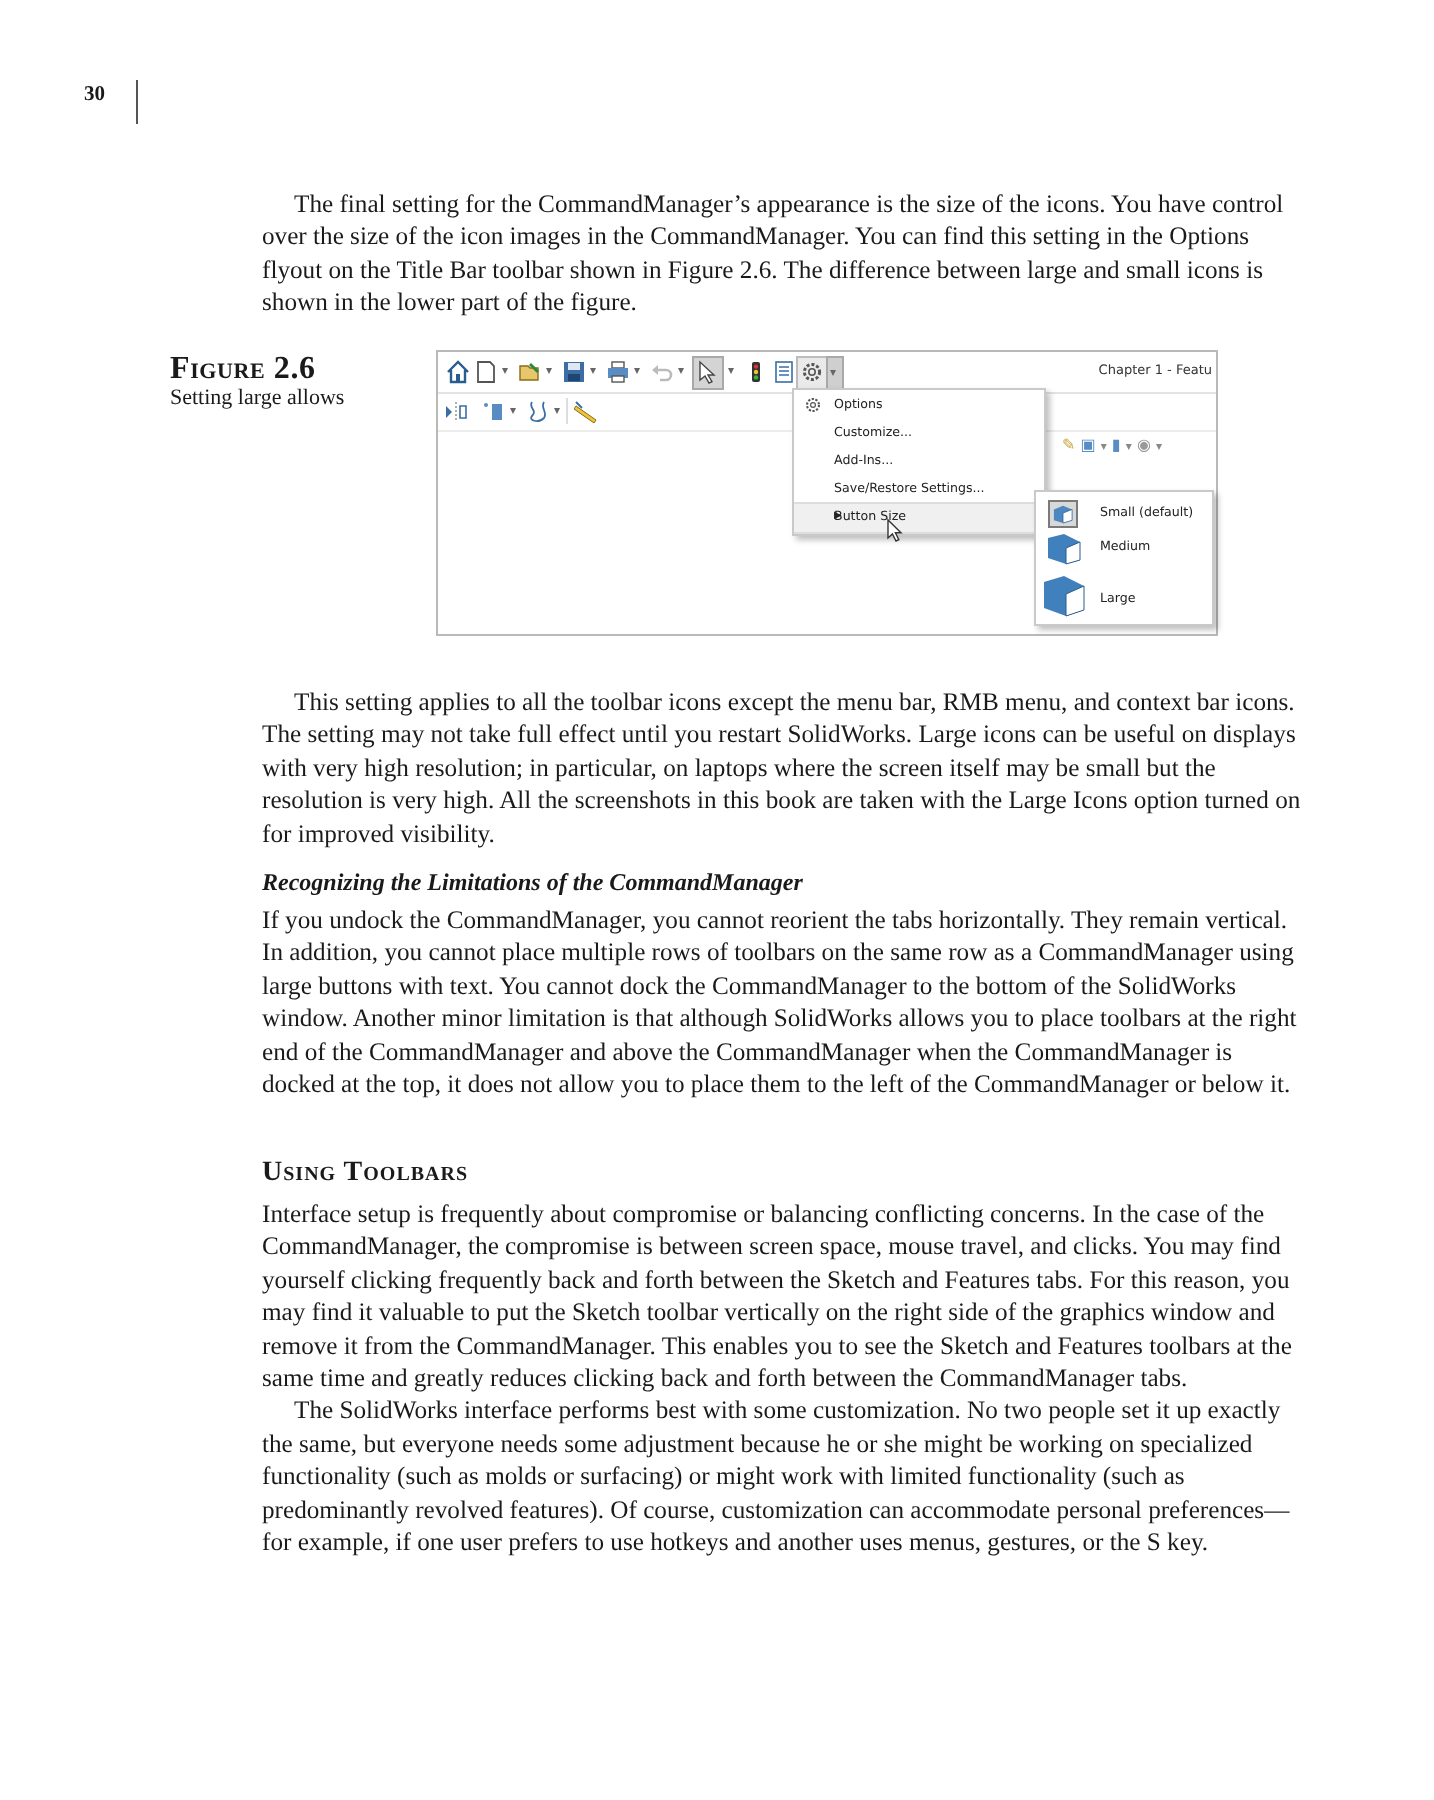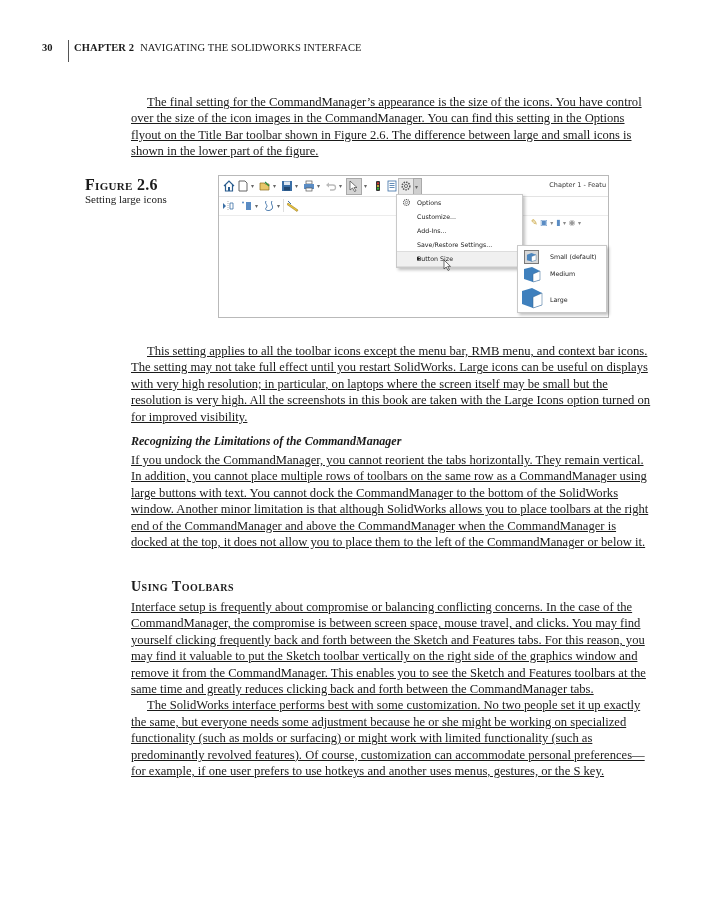--- a/index.html
+++ b/index.html
@@ -5,21 +5,21 @@
   html, body { margin:0; padding:0; background:#ffffff; }
   body { width:717px; height:900px; position:relative; overflow:hidden; font-family:"Liberation Serif", "DejaVu Serif", serif; color:#1a1a1a; }
 
   .running-head { position:absolute; top:42px; left:0; width:717px; height:22px;padding-left:19px; }
   .page-num { position:absolute; left:42px; top:0; font-weight:bold; font-size:10.5px; }
   .head-rule { position:absolute; left:68px; top:-2px; width:1px; height:22px; background:#555; }
   .chapter { position:absolute; left:74px; top:0; font-size:10.5px; letter-spacing:0.1px; white-space:nowrap; }
   .chapter b { font-weight:bold; margin-right:6px; }
 
   .para { position:absolute; left:131px; width:523px; font-size:12.6px; line-height:16.4px; text-align:left; }
-  .para p { margin:0;text-decoration:underline; }
+  .para p { margin:0; }
   .indent { text-indent:16px; }
 
   .fig-label { position:absolute; left:85px; top:177px; font-size:11px; line-height:15px; }
   .fig-label .fig-num { font-weight:bold; font-variant:small-caps; font-size:16px; letter-spacing:0.3px; }
 
   .figure { position:absolute; left:218px; top:175px; width:389px; height:141px; border:1px solid #b9b9b9; background:#fff; font-family:"DejaVu Sans", sans-serif; }
   .tb1 { position:absolute; left:0; top:0; width:389px; height:20px; border-bottom:1px solid #e3e3e3; }
   .tb2 { position:absolute; left:0; top:21px; width:389px; height:18px; border-bottom:1px solid #ececec; }
   .ic { position:absolute; width:12px; height:12px; }
   .dd { position:absolute; font-size:6px; color:#666; }
@@ -40,30 +40,29 @@
 
   .subhead { position:absolute; left:131px; font-size:12px; font-weight:bold; font-style:italic; }
   .section-head { position:absolute; left:131px; top:579px; font-weight:bold; font-variant:small-caps; font-size:14px; letter-spacing:0.5px; }
 </style>
 </head>
 <body>
 
 <div class="running-head">
   <span class="page-num">30</span>
   <span class="head-rule"></span>
-  <span class="chapter"><b>CHAPTER 2</b><span>NAVIGATING THE SOLIDWORKS INTERFACE</span></span>
 </div>
 
 <div class="para" style="top:94px;">
   <p class="indent">The final setting for the CommandManager’s appearance is the size of the icons. You have control over the size of the icon images in the CommandManager. You can find this setting in the Options flyout on the Title Bar toolbar shown in Figure 2.6. The difference between large and small icons is shown in the lower part of the figure.</p>
 </div>
 
 <div class="fig-label">
   <div class="fig-num">Figure 2.6</div>
-  <div>Setting large icons</div>
+  <div>Setting large allows</div>
 </div>
 
 <div class="figure">
   <div class="tb1">
     <svg class="ic" style="left:4px;top:4px" viewBox="0 0 12 12">
         <path d="M1 6 L6 1 L11 6 M2.5 5 V11 H9.5 V5" fill="none" stroke="#2a5d8f" stroke-width="1.2"></path>
         <rect x="5" y="7" width="2" height="4" fill="#2a5d8f"></rect>
       </svg>
     <svg class="ic" style="left:18px;top:4px" viewBox="0 0 12 12">
         <path d="M2 1 H8 L10 3 V11 H2 Z" fill="#fff" stroke="#555" stroke-width="0.9"></path>

